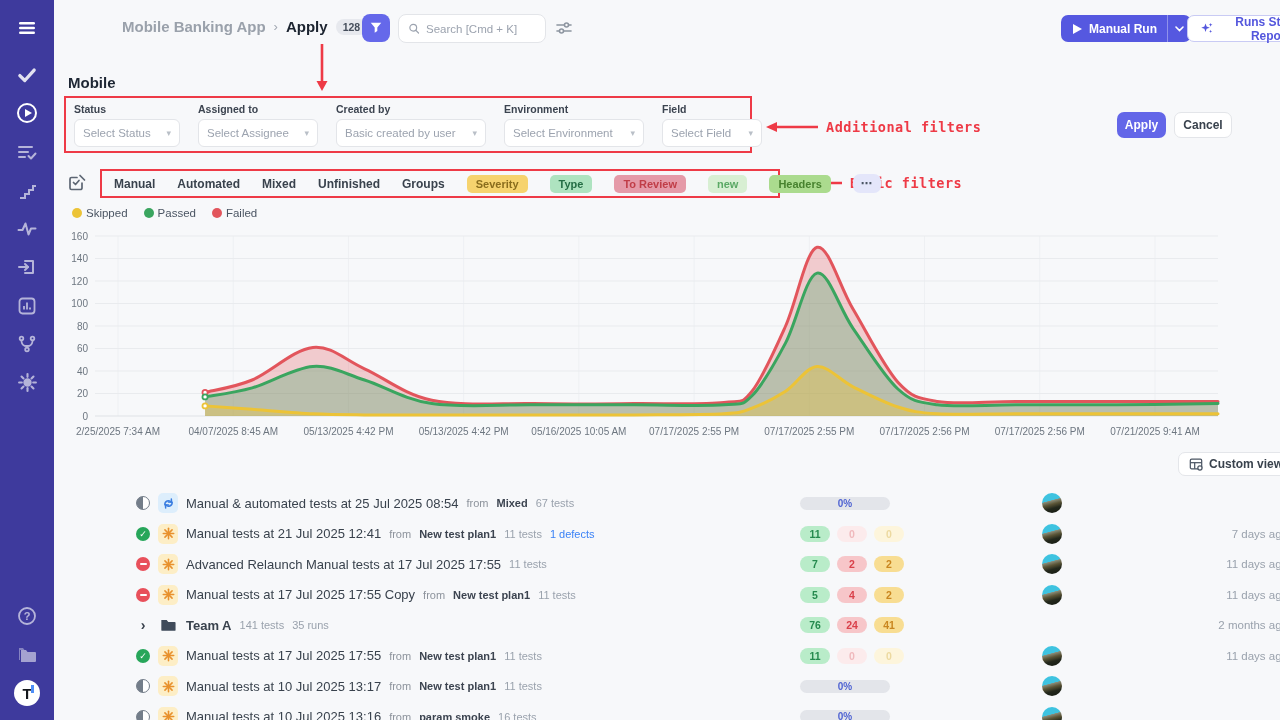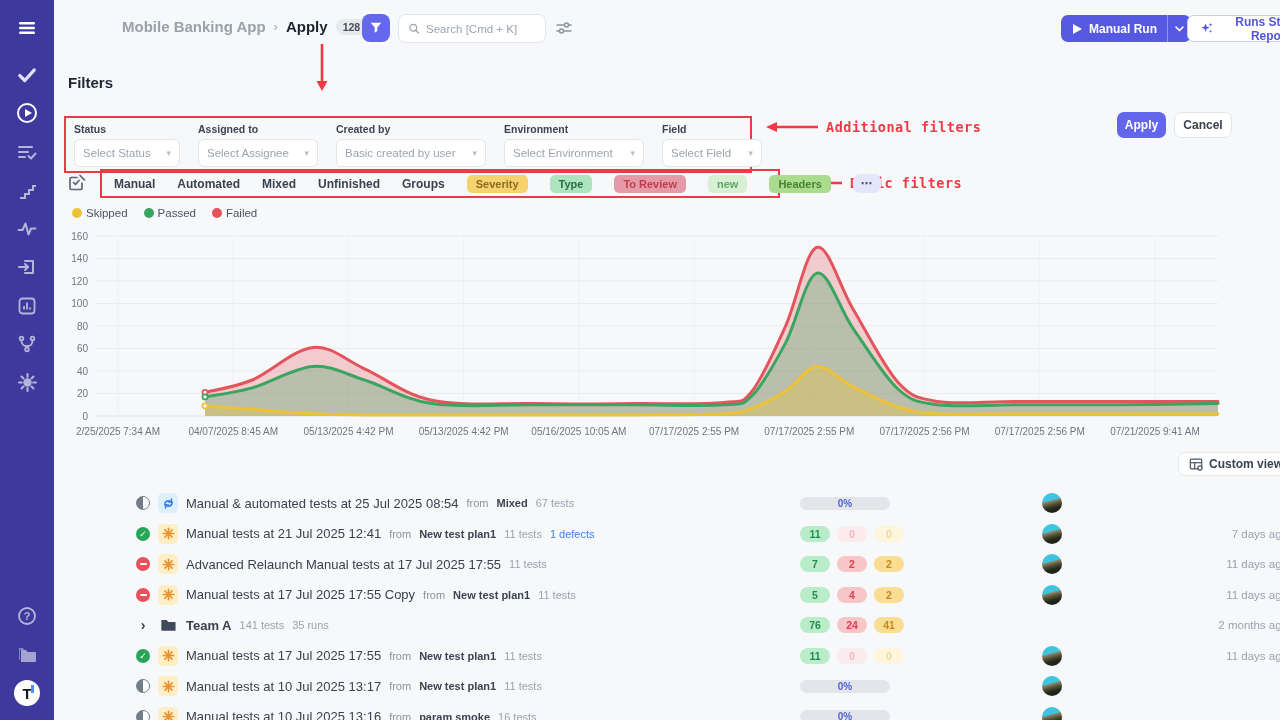--- a/index.html
+++ b/index.html
@@ -35,21 +35,21 @@
 
   
   .anno { color:#ee3a46; font-family:"DejaVu Sans Mono",monospace; font-weight:700; font-size:13.5px; letter-spacing:.5px; }
   .arrow-down { position:absolute; left:261px; top:44px; }
   .anno-additional { position:absolute; left:712px; top:119px; display:flex; align-items:center; gap:8px; }
   .anno-basic { position:absolute; left:736px; top:175px; display:flex; align-items:center; gap:8px; }
 
   
   .main { position:absolute; left:54px; top:0; width:1226px; height:720px; }
   .filters-title { position:absolute; left:14px; top:74px; font-size:15px; font-weight:700; color:#1d2633; }
-  .filters-box { position:absolute; left:10px; top:96px; width:688px; height:57px; border:2.5px solid #ee3a46; display:flex; gap:18px; padding:5px 0 0 8px;margin-top:20px; }
+  .filters-box { position:absolute; left:10px; top:96px; width:688px; height:57px; border:2.5px solid #ee3a46; display:flex; gap:18px; padding:5px 0 0 8px; }
   .ffield { display:flex; flex-direction:column; gap:4px; }
   .ffield label { font-size:10.5px; font-weight:600; color:#3c4450; }
   .fselect { height:28px; background:#fff; border:1px solid #e3e5e9; border-radius:6px; display:flex; align-items:center; justify-content:space-between; padding:0 8px; font-size:11.5px; color:#9ca3af; cursor:pointer; }
   .fselect .caret { color:#b9bfc7; font-size:9px; margin-left:8px; }
   .w0{width:106px}.w1{width:120px}.w2{width:150px}.w3{width:140px}.w4{width:100px}
   .btn-apply { position:absolute; left:1063px; top:112px; width:49px; height:26px; background:#6366e8; color:#fff; border:none; border-radius:7px; font-size:12px; font-weight:600; cursor:pointer; font-family:inherit; }
   .btn-cancel { position:absolute; left:1120px; top:112px; width:58px; height:26px; background:#fff; color:#39424d; border:1px solid #e3e5e9; border-radius:7px; font-size:12px; font-weight:700; cursor:pointer; font-family:inherit; }
 
   
   .bf-icon { position:absolute; left:14px; top:173px; cursor:pointer; }
@@ -261,21 +261,21 @@
     <span class="anno">Additional filters</span>
   </div>
   <div class="anno-basic">
     <svg width="52" height="12">
         <line x1="9" y1="6" x2="52" y2="6" stroke="#ee3a46" stroke-width="2.6"></line>
         <polygon points="0,6 11,1 11,11" fill="#ee3a46"></polygon>
       </svg>
     <span class="anno">Basic filters</span>
   </div>
 
-  <div class="filters-title">Filters</div>
+  <div class="filters-title">Mobile</div>
   <div class="filters-box">
     <div class="ffield">
       <label>Status</label>
       <div class="fselect w0">
           <span>Select Status</span>
           <span class="caret">▾</span>
         </div>
     </div>
     <div class="ffield">
       <label>Assigned to</label>

